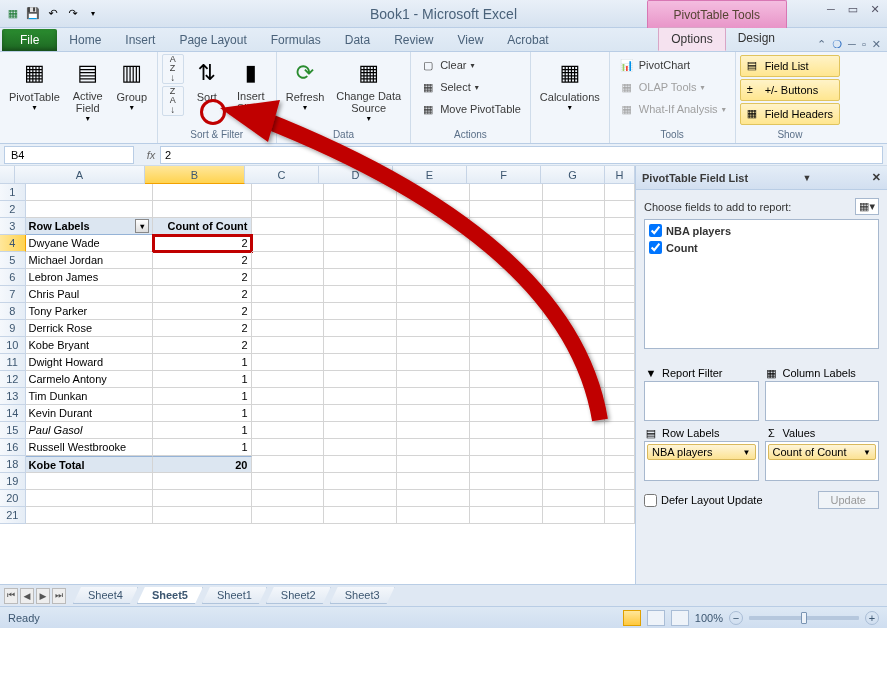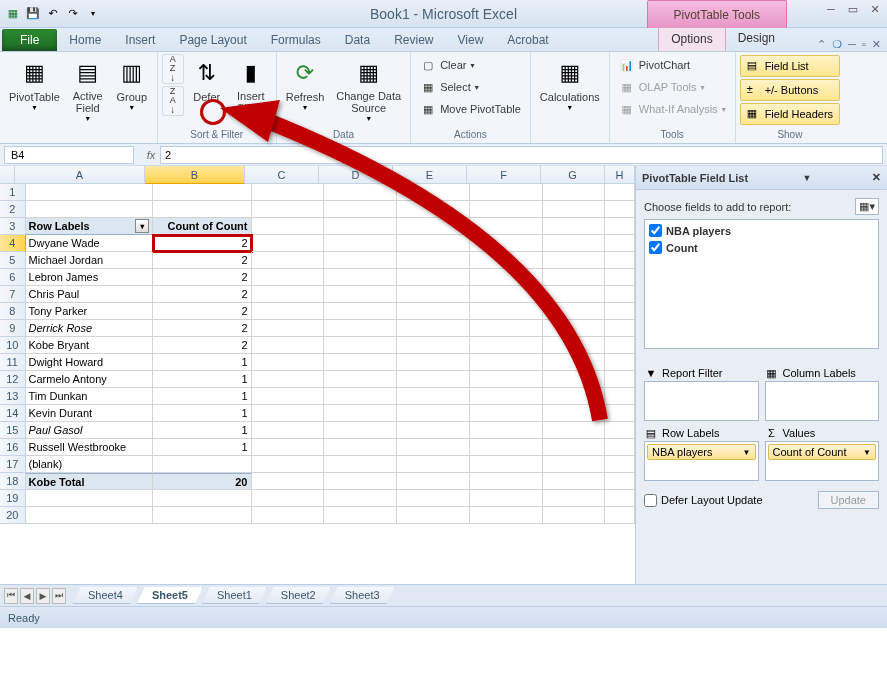--- a/index.html
+++ b/index.html
@@ -149,21 +149,21 @@
     <div class="lbl"></div>
   </div>
   <div class="rgroup">
     <div class="bb">
       <div class="vstack">
         <div class="smbtn" style="font-size:9px;border:1px solid #cfdcea;width:22px;height:30px;flex-direction:column;line-height:9px;">A<br>Z<span style="font-size:10px;">↓</span></div>
         <div class="smbtn" style="font-size:9px;border:1px solid #cfdcea;width:22px;height:30px;flex-direction:column;line-height:9px;margin-top:2px;">Z<br>A<span style="font-size:10px;">↓</span></div>
       </div>
       <div class="bigbtn">
           <div class="icn">⇅</div>
-          <div class="txt">Defer</div>
+          <div class="txt">Sort</div>
         </div>
       <div class="bigbtn">
           <div class="icn">▮</div>
           <div class="txt" style="white-space:pre;">Insert
 Slicer</div>
           <div style="font-size:8px;">▾</div>
         </div>
     </div>
     <div class="lbl">Sort &amp; Filter</div>
   </div>
@@ -361,21 +361,21 @@
           <div class="cell rt" style="width: 100px;">2</div>
           <div class="cell" style="width: 74px;"></div>
           <div class="cell" style="width: 74px;"></div>
           <div class="cell" style="width: 74px;"></div>
           <div class="cell" style="width: 74px;"></div>
           <div class="cell" style="width: 64px;"></div>
           <div class="cell" style="width: 30px;"></div>
         </div>
         <div class="row">
           <div class="rh">9</div>
-          <div class="cell" style="width: 130px; font-style: italic;">Derrick Rose</div>
+          <div class="cell" style="width: 130px;">Derrick Rose</div>
           <div class="cell rt" style="width: 100px;">2</div>
           <div class="cell" style="width: 74px;"></div>
           <div class="cell" style="width: 74px;"></div>
           <div class="cell" style="width: 74px;"></div>
           <div class="cell" style="width: 74px;"></div>
           <div class="cell" style="width: 64px;"></div>
           <div class="cell" style="width: 30px;"></div>
         </div>
         <div class="row">
           <div class="rh">10</div>
@@ -448,31 +448,20 @@
           <div class="cell" style="width: 130px;">Russell Westbrooke</div>
           <div class="cell rt" style="width: 100px;">1</div>
           <div class="cell" style="width: 74px;"></div>
           <div class="cell" style="width: 74px;"></div>
           <div class="cell" style="width: 74px;"></div>
           <div class="cell" style="width: 74px;"></div>
           <div class="cell" style="width: 64px;"></div>
           <div class="cell" style="width: 30px;"></div>
         </div>
         <div class="row">
-          <div class="rh">17</div>
-          <div class="cell" style="width: 130px;">(blank)</div>
-          <div class="cell" style="width: 100px;"></div>
-          <div class="cell" style="width: 74px;"></div>
-          <div class="cell" style="width: 74px;"></div>
-          <div class="cell" style="width: 74px;"></div>
-          <div class="cell" style="width: 74px;"></div>
-          <div class="cell" style="width: 64px;"></div>
-          <div class="cell" style="width: 30px;"></div>
-        </div>
-        <div class="row">
           <div class="rh">18</div>
           <div class="cell gt" style="width: 130px;">Kobe Total</div>
           <div class="cell gt rt" style="width: 100px;">20</div>
           <div class="cell" style="width: 74px;"></div>
           <div class="cell" style="width: 74px;"></div>
           <div class="cell" style="width: 74px;"></div>
           <div class="cell" style="width: 74px;"></div>
           <div class="cell" style="width: 64px;"></div>
           <div class="cell" style="width: 30px;"></div>
         </div>
@@ -482,20 +471,31 @@
           <div class="cell" style="width: 100px;"></div>
           <div class="cell" style="width: 74px;"></div>
           <div class="cell" style="width: 74px;"></div>
           <div class="cell" style="width: 74px;"></div>
           <div class="cell" style="width: 74px;"></div>
           <div class="cell" style="width: 64px;"></div>
           <div class="cell" style="width: 30px;"></div>
         </div>
         <div class="row">
           <div class="rh">20</div>
+          <div class="cell" style="width: 130px;"></div>
+          <div class="cell" style="width: 100px;"></div>
+          <div class="cell" style="width: 74px;"></div>
+          <div class="cell" style="width: 74px;"></div>
+          <div class="cell" style="width: 74px;"></div>
+          <div class="cell" style="width: 74px;"></div>
+          <div class="cell" style="width: 64px;"></div>
+          <div class="cell" style="width: 30px;"></div>
+        </div>
+        <div class="row">
+          <div class="rh">21</div>
           <div class="cell" style="width: 130px;"></div>
           <div class="cell" style="width: 100px;"></div>
           <div class="cell" style="width: 74px;"></div>
           <div class="cell" style="width: 74px;"></div>
           <div class="cell" style="width: 74px;"></div>
           <div class="cell" style="width: 74px;"></div>
           <div class="cell" style="width: 64px;"></div>
           <div class="cell" style="width: 30px;"></div>
         </div>
       </div>
@@ -585,20 +585,31 @@
       <div class="stab active">Sheet5</div>
       <div class="stab">Sheet1</div>
       <div class="stab">Sheet2</div>
       <div class="stab">Sheet3</div>
     </div>
   <div style="flex:1;"></div>
 </div>
 
 <div class="statusbar">
   <span>Ready</span>
+  <div class="zoom">
+    <div class="viewbtn on"></div>
+    <div class="viewbtn"></div>
+    <div class="viewbtn"></div>
+    <span>100%</span>
+    <span style="border:1px solid #a9bdd6;border-radius:50%;width:14px;height:14px;display:flex;align-items:center;justify-content:center;">−</span>
+    <div class="slider">
+        <div class="th"></div>
+      </div>
+    <span style="border:1px solid #a9bdd6;border-radius:50%;width:14px;height:14px;display:flex;align-items:center;justify-content:center;">+</span>
+  </div>
 </div>
 
 <div class="sortcircle"></div>
 <svg class="arrow-annot" viewBox="0 0 430 340">
   <defs>
       <filter id="ds">
         <feDropShadow dx="2" dy="2" stdDeviation="2" flood-opacity="0.4"></feDropShadow>
       </filter>
     </defs>
   <path d="M 410 320 Q 380 140 70 18" stroke="#c00000" stroke-width="16" fill="none" filter="url(#ds)"></path>

